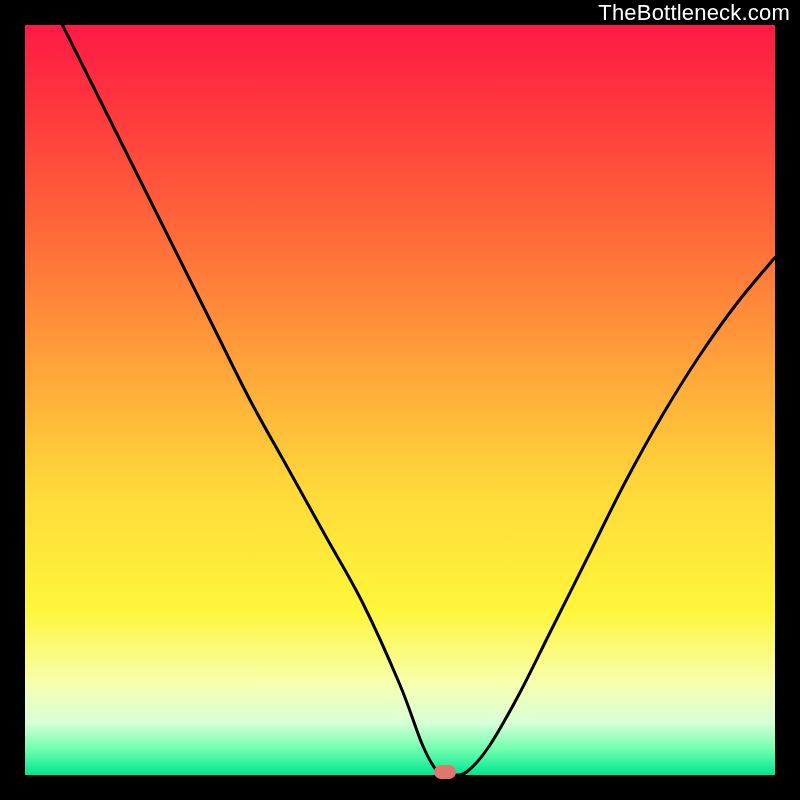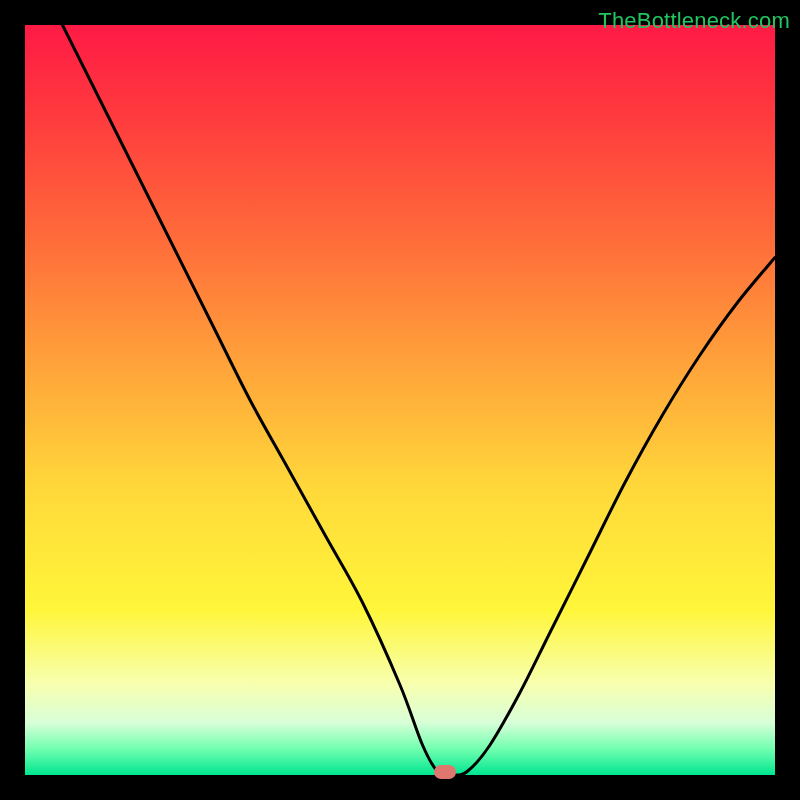--- a/index.html
+++ b/index.html
@@ -18,25 +18,25 @@
   }
   .plot {
     position: absolute;
     left: 25px;
     top: 25px;
     width: 750px;
     height: 750px;
   }
   .watermark {
     position: absolute;
-    top: 8px;
+    top: 0;
     right: 10px;
     font-family: Arial, Helvetica, sans-serif;
     font-size: 22px;
-    color: #22c55e;
+    color: #ffffff;
     letter-spacing: 0.2px;
   }
   .dot {
     position: absolute;
     width: 22px;
     height: 14px;
     border-radius: 7px;
   }
 </style>
 </head>

